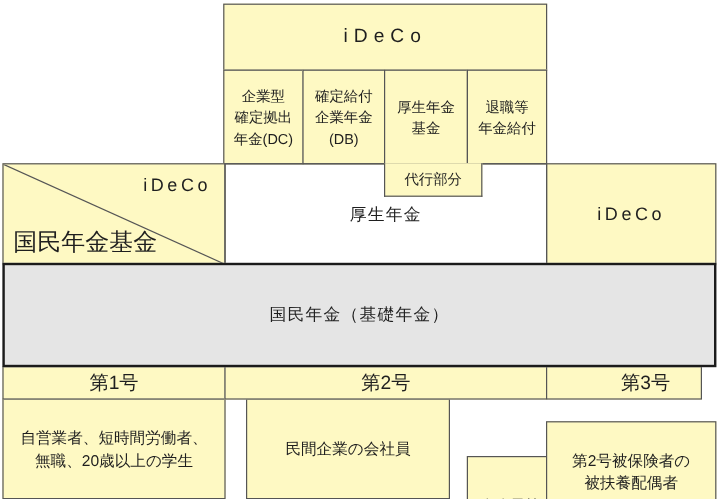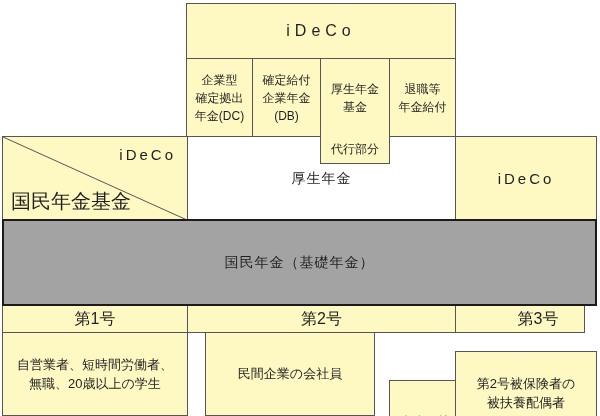--- a/index.html
+++ b/index.html
@@ -13,30 +13,30 @@
     display:flex;align-items:center;justify-content:center;
     text-align:center;white-space:pre-line;background:#fef9c3;
   }
   .cell.noborder-top{border-top:none;}
   .ideco-top{left:186px;top:3px;width:270px;height:56px;font-size:16px;letter-spacing:5px;}
   .t2{top:58px;height:79px;font-size:12px;line-height:1.5;}
   .t2.dc{left:186px;width:67px;}
   .t2.db{left:252px;width:69px;}
   .t2.kikin{left:320px;width:70px;}
   .t2.taishoku{left:389px;width:67px;}
-  .daiko{left:320px;top:136px;width:70px;height:28px;font-size:12px;z-index:3;}
+  .daiko{left:320px;top:136px;width:82px;height:28px;font-size:12px;z-index:3;}
   .diag{left:2px;top:136px;width:186px;height:85px;z-index:1;}
   .diag svg{position:absolute;left:0;top:0;width:100%;height:100%;}
   .diag .ideco-label{position:absolute;top:9px;right:11px;font-size:15px;letter-spacing:3px;}
   .diag .kikin-label{position:absolute;bottom:5px;left:8px;font-size:20px;}
   .kosei{left:187px;top:136px;width:269px;height:85px;font-size:14px;letter-spacing:1px;z-index:2;background:transparent;}
   .ideco-right{left:455px;top:136px;width:142px;height:85px;font-size:15px;letter-spacing:3px;}
   .band{
     left:2px;top:219px;width:595px;height:87px;z-index:4;
-    border:2px solid #1b1b1b;background:#a3a3a3;font-size:14px;letter-spacing:1px;
+    border:2px solid #1b1b1b;background:#e5e5e5;font-size:14px;letter-spacing:1px;
   }
   .r3{top:305px;height:28px;font-size:16px;z-index:2;}
   .r3.no1{left:2px;width:186px;}
   .r3.no2{left:187px;width:269px;}
   .r3.no3{left:455px;width:130px;padding-left:36px;}
   .r4{top:332px;height:84px;font-size:13px;line-height:1.5;}
   .r4.workers{left:2px;width:186px;}
   .r4.company{left:205px;width:170px;}
   .r4.civil{left:389px;width:71px;margin-top:48px;}
   .r4.spouse{left:455px;width:142px;margin-top:19px;}

